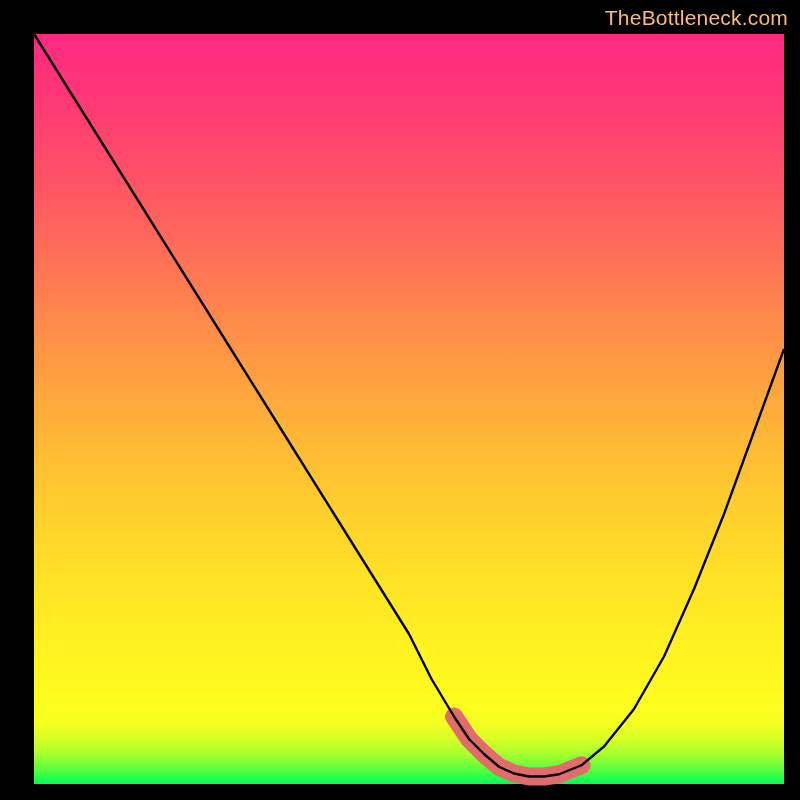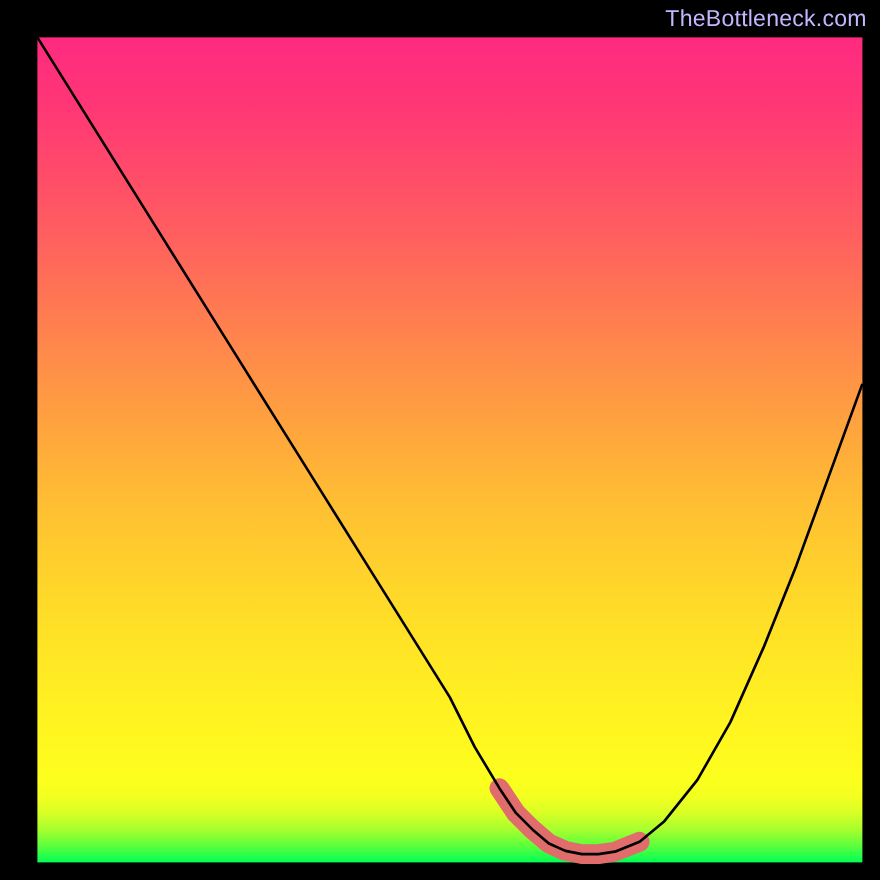--- a/index.html
+++ b/index.html
@@ -53,21 +53,21 @@
     width: 750px;
     height: 750px;
     overflow: visible;
   }
   .watermark {
     position: absolute;
     top: 6px;
     right: 12px;
     font-family: Arial, Helvetica, sans-serif;
     font-size: 21px;
-    color: #c4b5fd;
+    color: #fdba74;
     letter-spacing: 0.2px;
   }
 </style>
 </head>
 <body>
 
 <div class="frame">
 
   <div class="plot">
 

